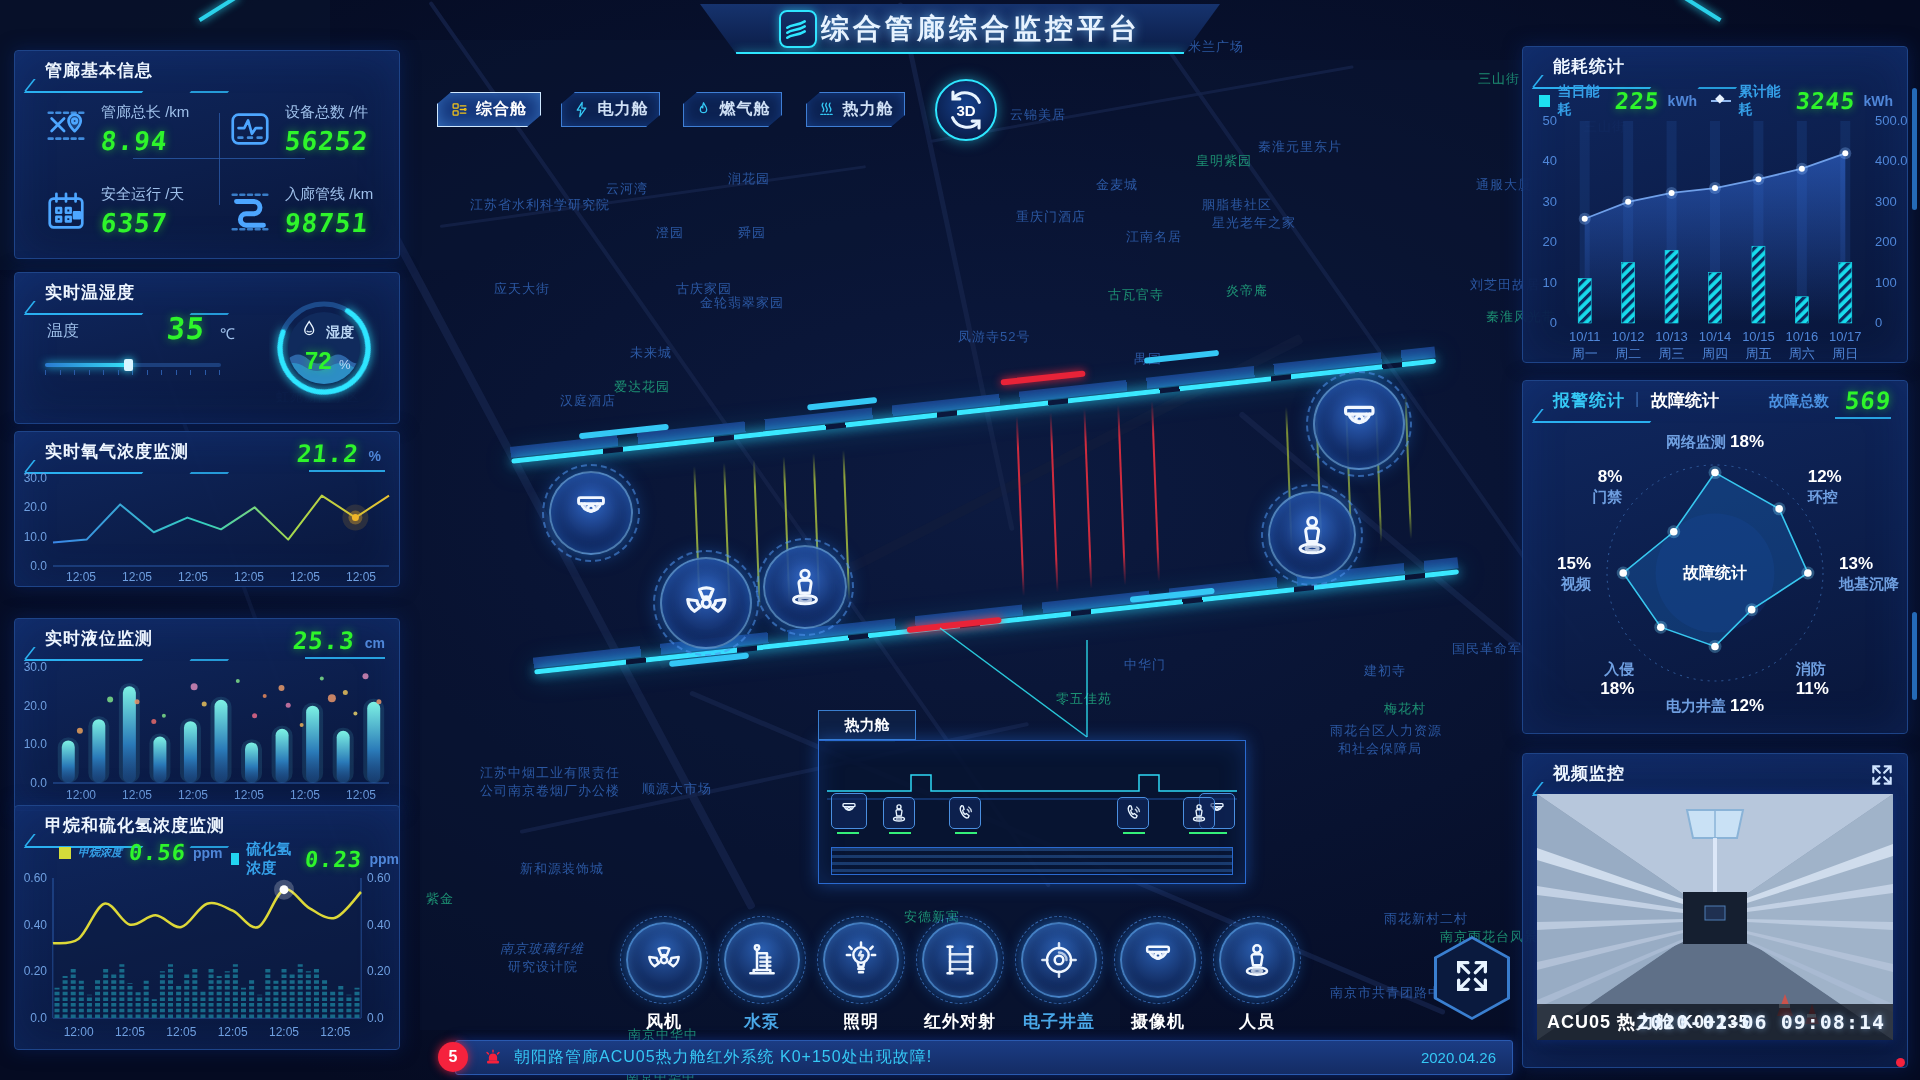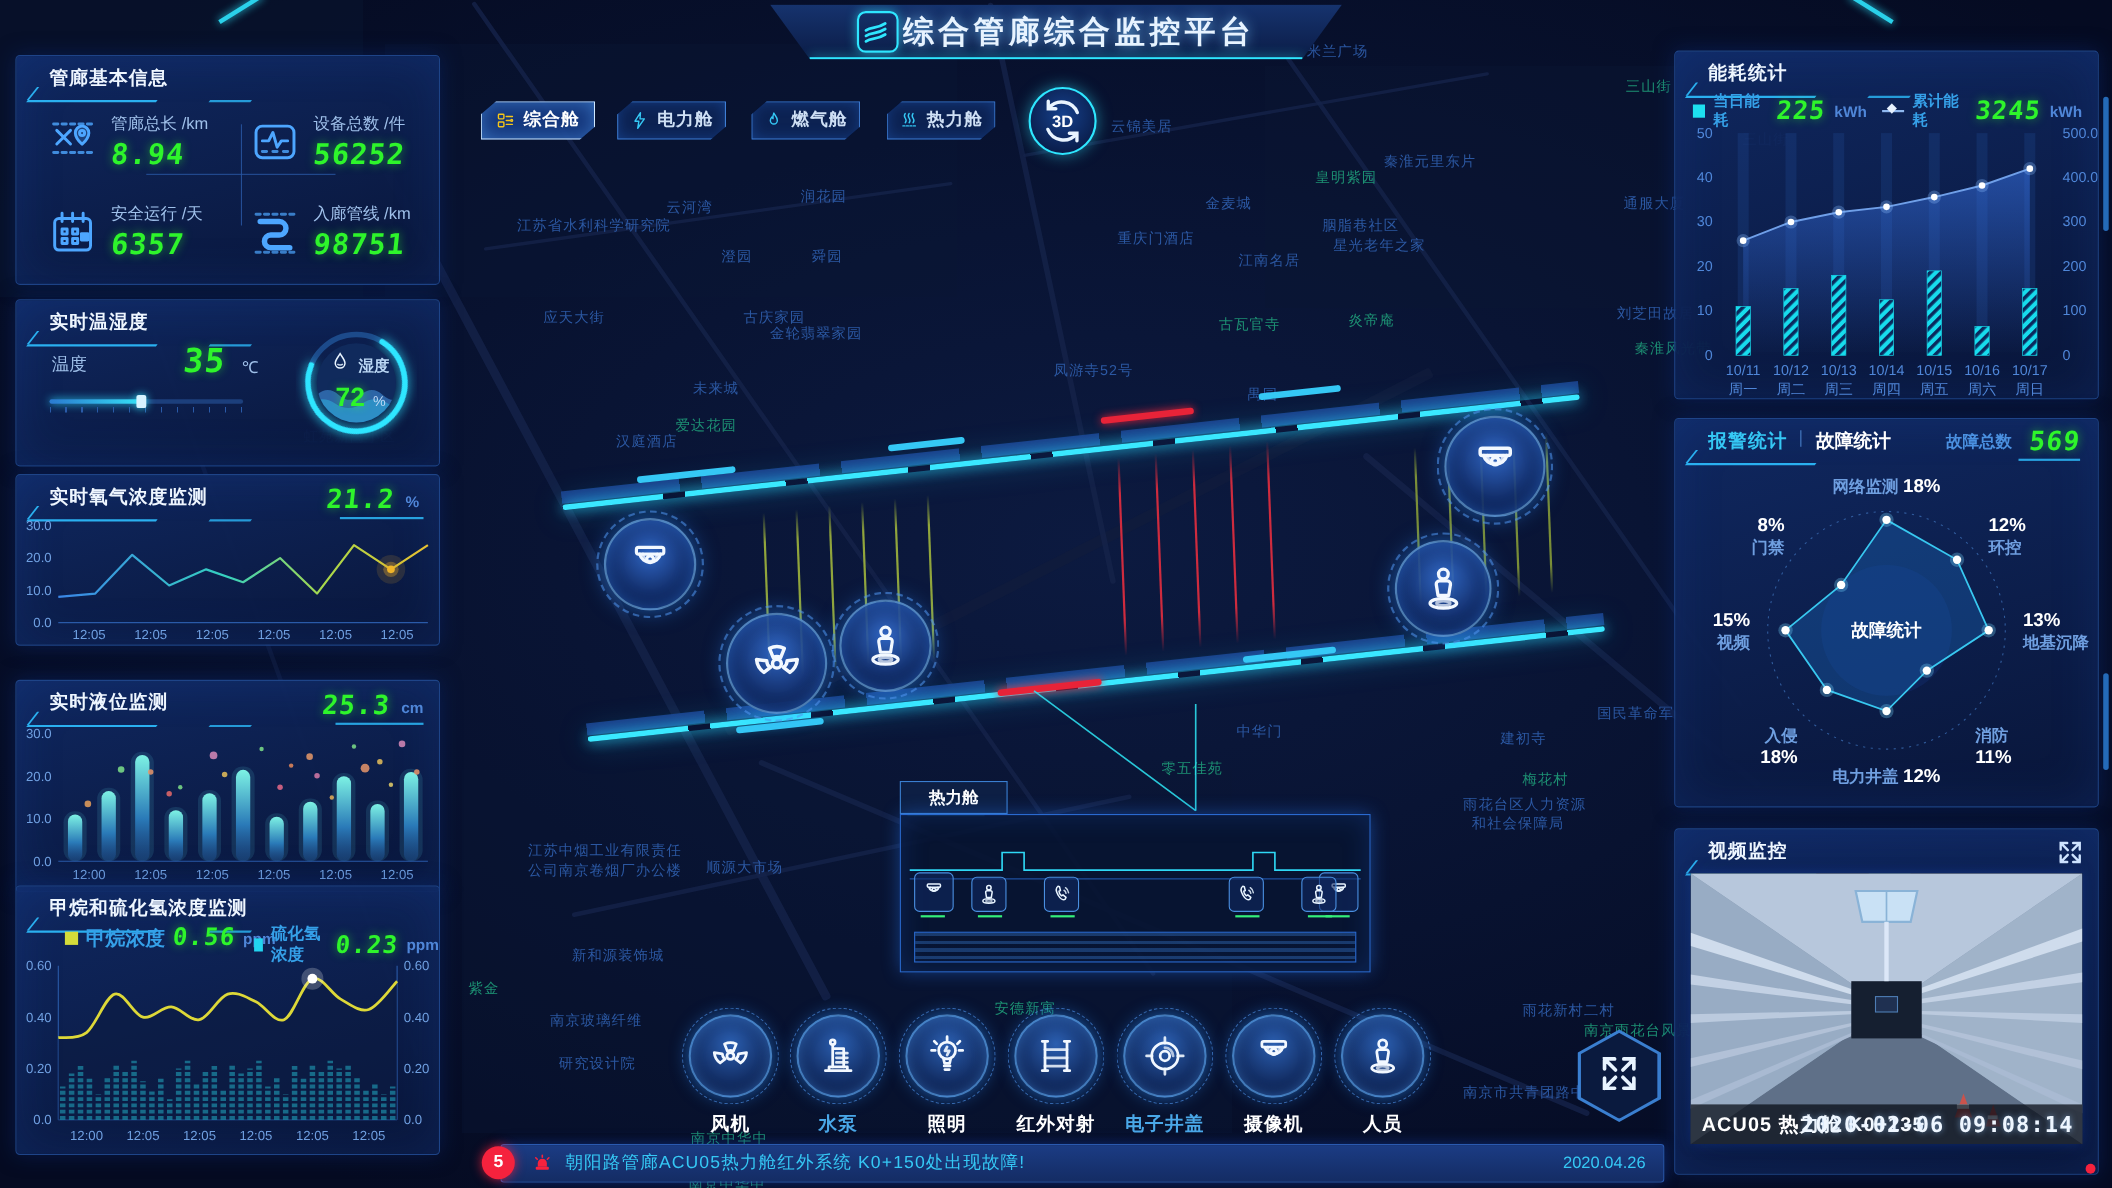--- a/index.html
+++ b/index.html
@@ -207,21 +207,21 @@
         <span class="mlabel g" style="left: 1384px; top: 700px;">梅花村</span>
         <span class="mlabel b" style="left: 1452px; top: 640px;">国民革命军</span>
         <span class="mlabel b" style="left: 1330px; top: 722px;">雨花台区人力资源</span>
         <span class="mlabel b" style="left: 1338px; top: 740px;">和社会保障局</span>
         <span class="mlabel b" style="left: 480px; top: 764px;">江苏中烟工业有限责任</span>
         <span class="mlabel b" style="left: 480px; top: 782px;">公司南京卷烟厂办公楼</span>
         <span class="mlabel b" style="left: 642px; top: 780px;">顺源大市场</span>
         <span class="mlabel b" style="left: 520px; top: 860px;">新和源装饰城</span>
         <span class="mlabel g" style="left: 426px; top: 890px;">紫金</span>
         <span class="mlabel g" style="left: 904px; top: 908px;">安德新寓</span>
-        <span class="mlabel b" style="left: 500px; top: 919px;">南京玻璃纤维</span>
+        <span class="mlabel b" style="left: 500px; top: 940px; font-style: italic;">南京玻璃纤维</span>
         <span class="mlabel b" style="left: 508px; top: 958px;">研究设计院</span>
         <span class="mlabel b" style="left: 1384px; top: 910px;">雨花新村二村</span>
         <span class="mlabel b" style="left: 1330px; top: 984px;">南京市共青团路中学</span>
         <span class="mlabel g" style="left: 1440px; top: 928px;">南京雨花台风景区</span>
         <span class="mlabel g" style="left: 628px; top: 1026px;">南京中华中</span>
         <span class="mlabel g" style="left: 626px; top: 1068px;">南京中华中</span>
         <span class="mlabel b" style="left: 1010px; top: 106px;">云锦美居</span>
         <span class="mlabel b" style="left: 1188px; top: 38px;">米兰广场</span>
       </div>
   </div>
@@ -605,21 +605,21 @@
         <text x="346" y="140" text-anchor="middle" fill="#6f9fe0" font-size="12">12:05</text>
       </svg>
   </div>
 
   <div class="panel" style="top:805px;height:243px;">
     <span class="p-title">甲烷和硫化氢浓度监测</span>
     <i class="deco"></i>
       <i class="deco2"></i>
     <div class="gas-leg" style="left:44px;" id="gas-leg-0">
         <span class="sq" style="background: rgb(212, 220, 58);"></span>
-        <span style="color: rgb(53, 160, 232); font-size: 18px; font-weight: bold;">甲烷浓度</span>
+        <span style="color: rgb(53, 160, 232); font-size: 11px; font-weight: bold; font-style: italic;">甲烷浓度</span>
         <span class="dg" style="font-size: 22px;">0.56</span>
         <span class="unit">ppm</span>
       </div>
     <div class="gas-leg" style="left:216px;" id="gas-leg-1">
         <span class="sq" style="background: rgb(34, 212, 240);"></span>
         <span style="color: rgb(53, 160, 232); font-size: 15px; font-weight: bold;">硫化氢浓度</span>
         <span class="dg" style="font-size: 22px;">0.23</span>
         <span class="unit">ppm</span>
       </div>
     <svg id="gas-chart" class="chart-svg" style="top:62px;" width="384" height="180">

